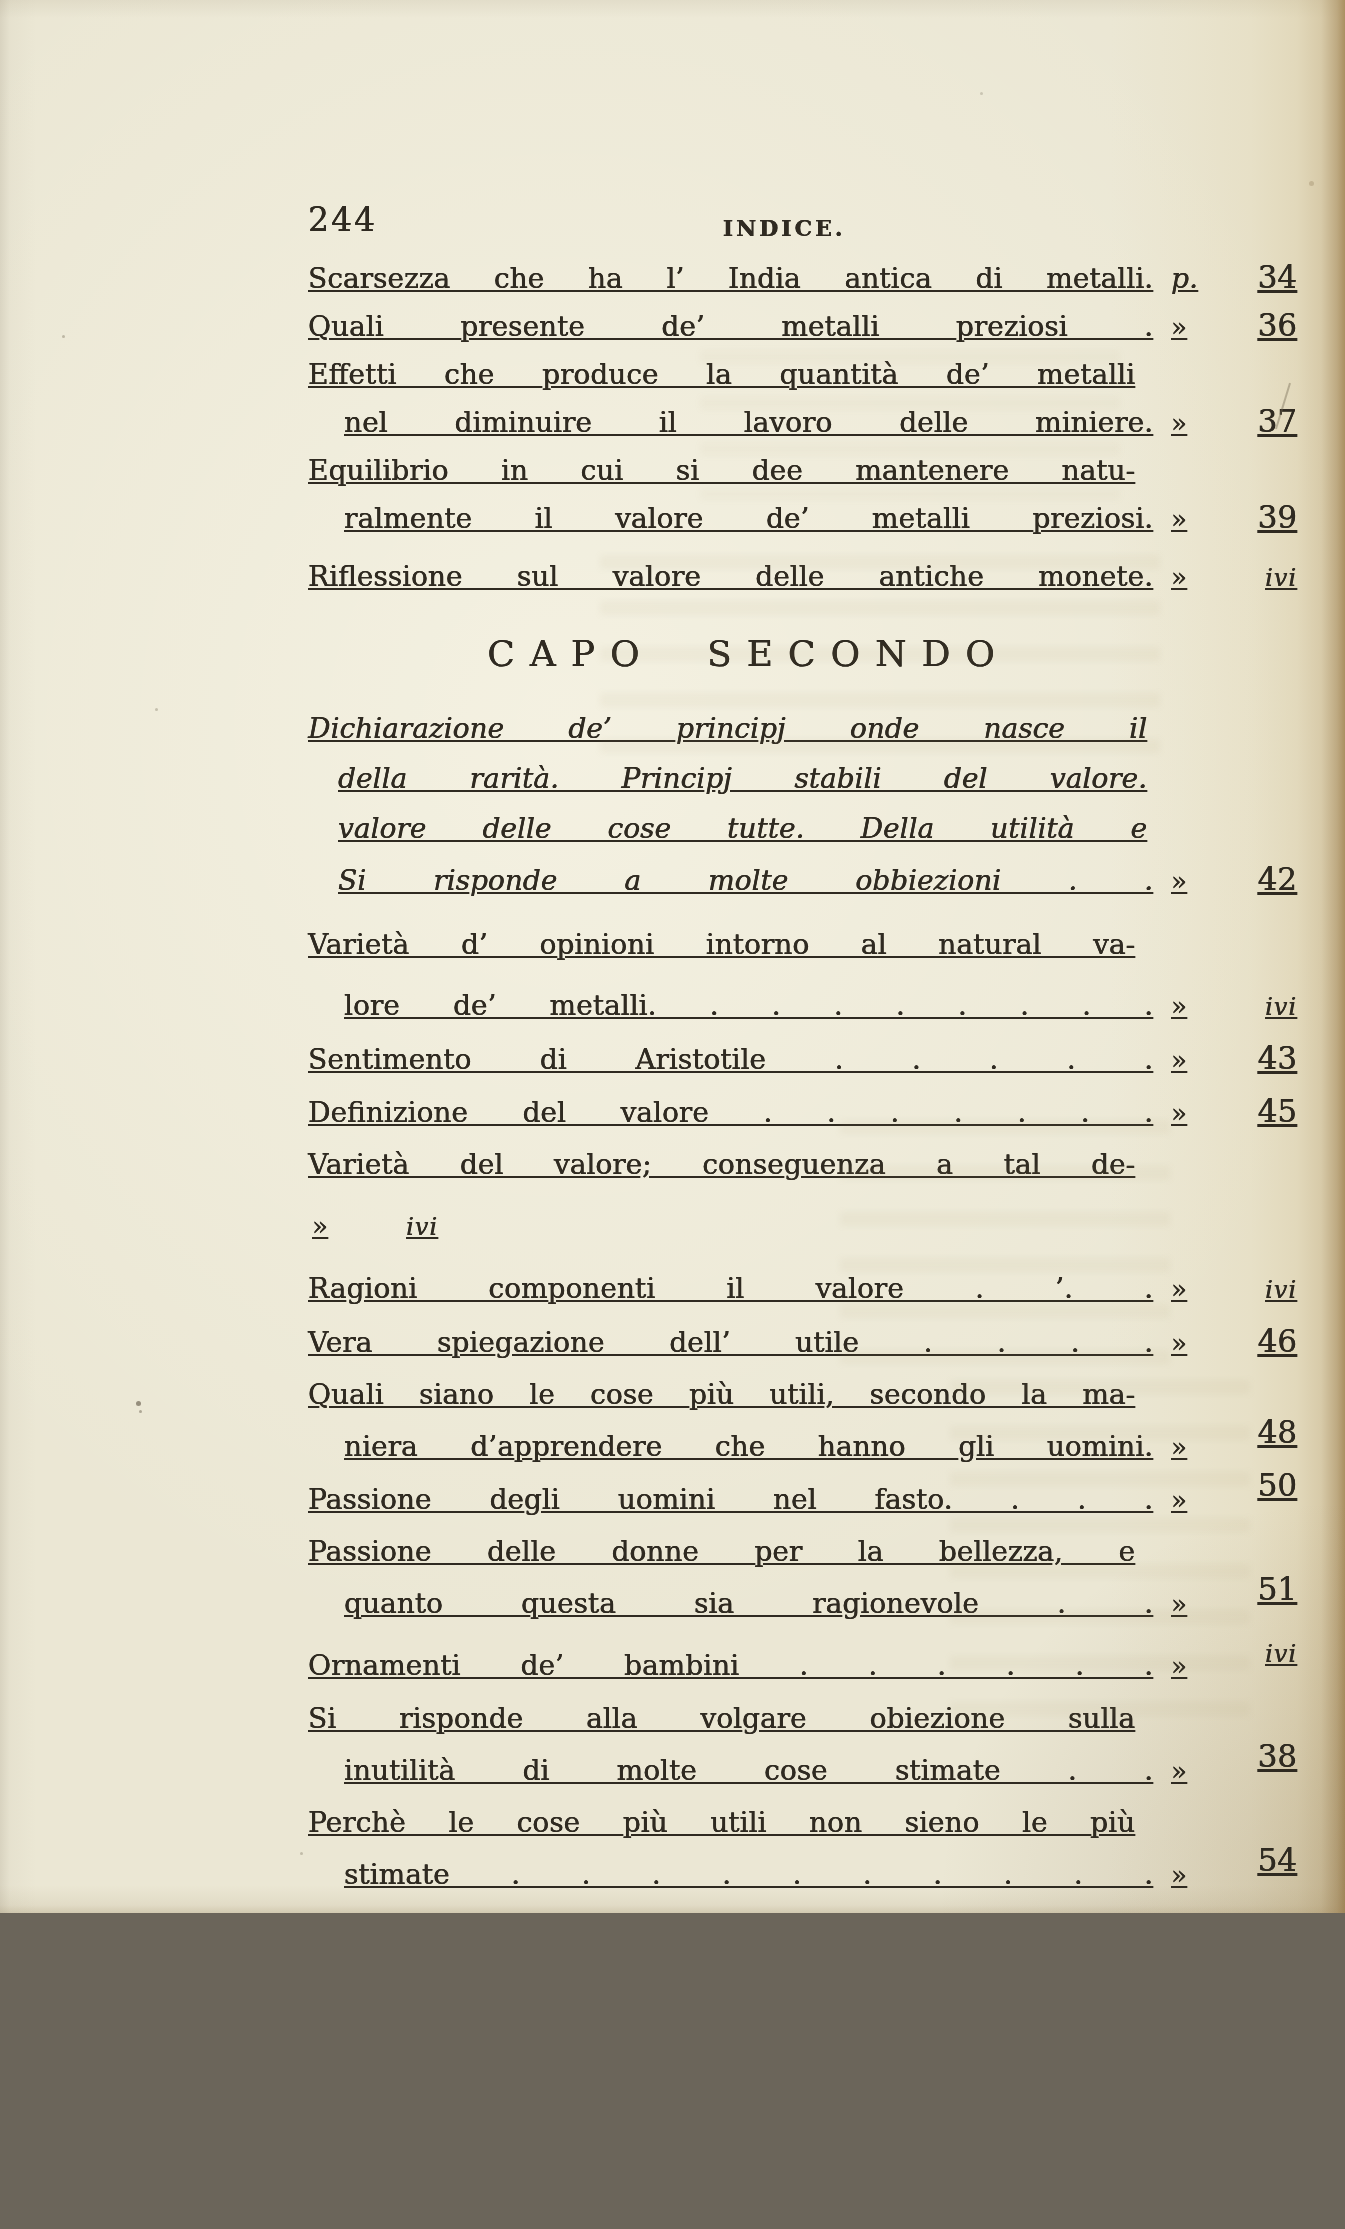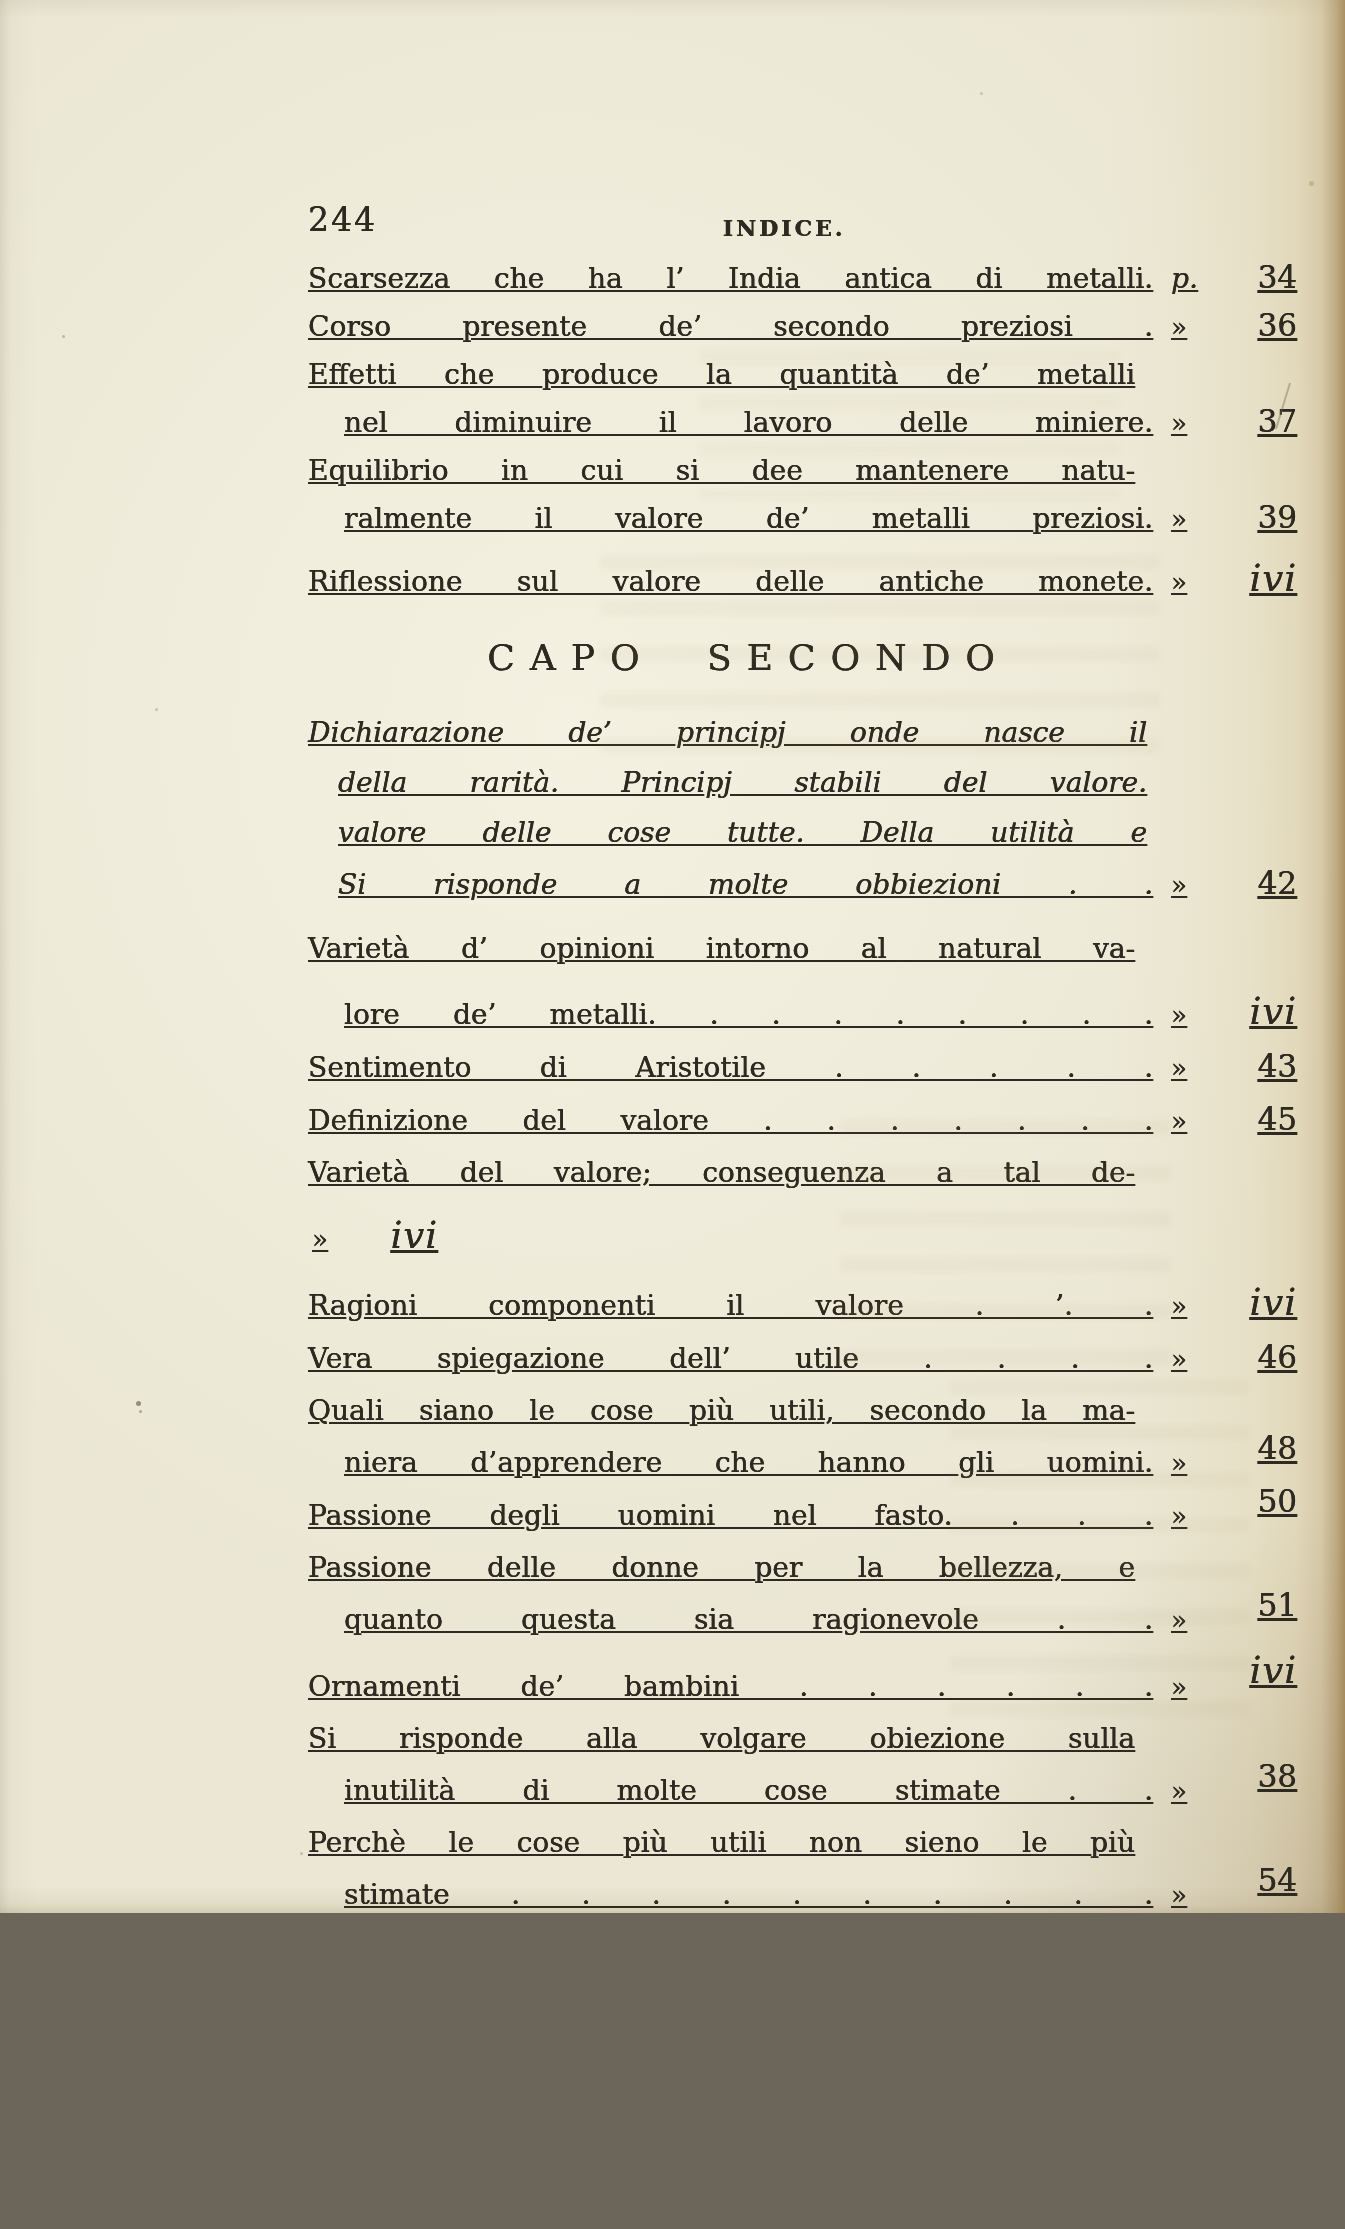--- a/index.html
+++ b/index.html
@@ -29,21 +29,21 @@
 
   .row{display:flex;align-items:baseline;text-decoration:underline;}
   .entry-text{
     flex:1;text-align:justify;text-align-last:justify;
     padding-right:14px;font-size:28px;
   }
   .indent .entry-text{padding-left:36px;}
   .entry-marker{width:40px;padding-left:4px;font-size:26px;}
   .entry-marker.italic-marker{font-style:italic;font-size:28px;}
   .entry-page{width:86px;text-align:right;font-size:31px;}
-  .entry-page.ivi{font-style:italic;font-size:37px;letter-spacing:1px;margin-top:12px;}
+  .entry-page.ivi{font-style:italic;font-size:24px;letter-spacing:1px;margin-top:12px;}
   .lift .entry-page{position:relative;top:-13px;}
   .no-page .entry-text{padding-right:162px;}
 
   .toc-top{margin-top:14px;}
   .toc-top .row{line-height:47px;}
 
   .chapter{
     margin:30px 108px 0 0;text-align:center;
     font-size:36px;font-weight:normal;line-height:44px;
     letter-spacing:15px;word-spacing:26px;
@@ -98,21 +98,21 @@
     <span class="running-title">INDICE.</span>
   </header>
 
   <section class="toc toc-top">
       <div class="row">
     <span class="entry-text">Scarsezza che ha l’ India antica di metalli.</span>
     <span class="entry-marker italic-marker">p.</span>
     <span class="entry-page">34</span>
   </div>
       <div class="row">
-    <span class="entry-text">Corso presente de’ secondo preziosi .</span>
+    <span class="entry-text">Quali presente de’ metalli preziosi .</span>
     <span class="entry-marker">»</span>
     <span class="entry-page">36</span>
   </div>
       <div class="row no-page">
     <span class="entry-text">Effetti che produce la quantità de’ metalli</span>
 
   </div>
       <div class="row indent">
     <span class="entry-text">nel diminuire il lavoro delle miniere.</span>
     <span class="entry-marker">»</span>

